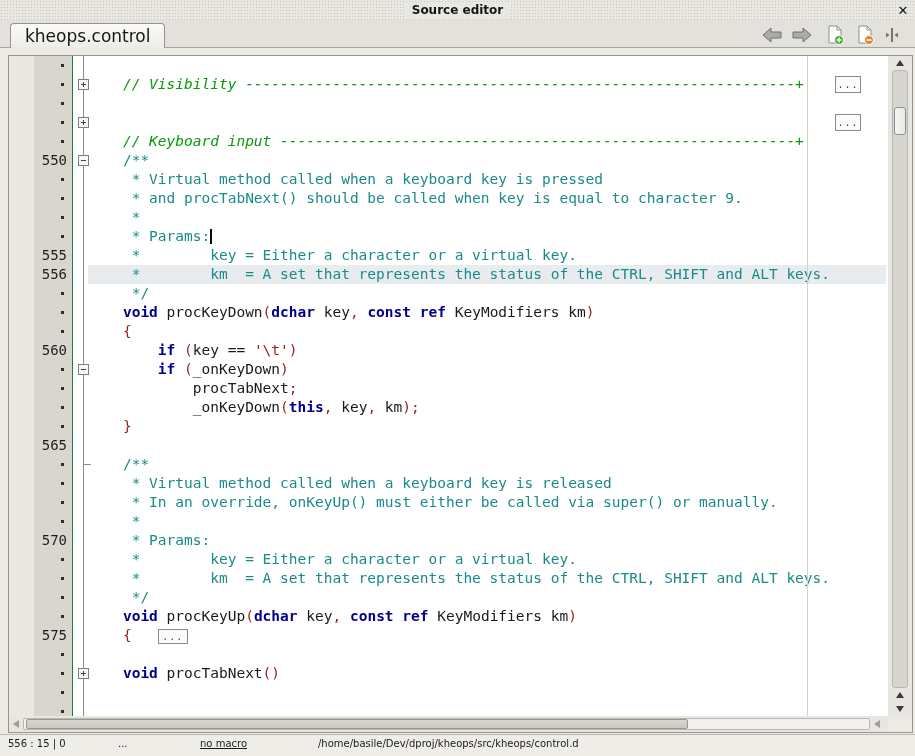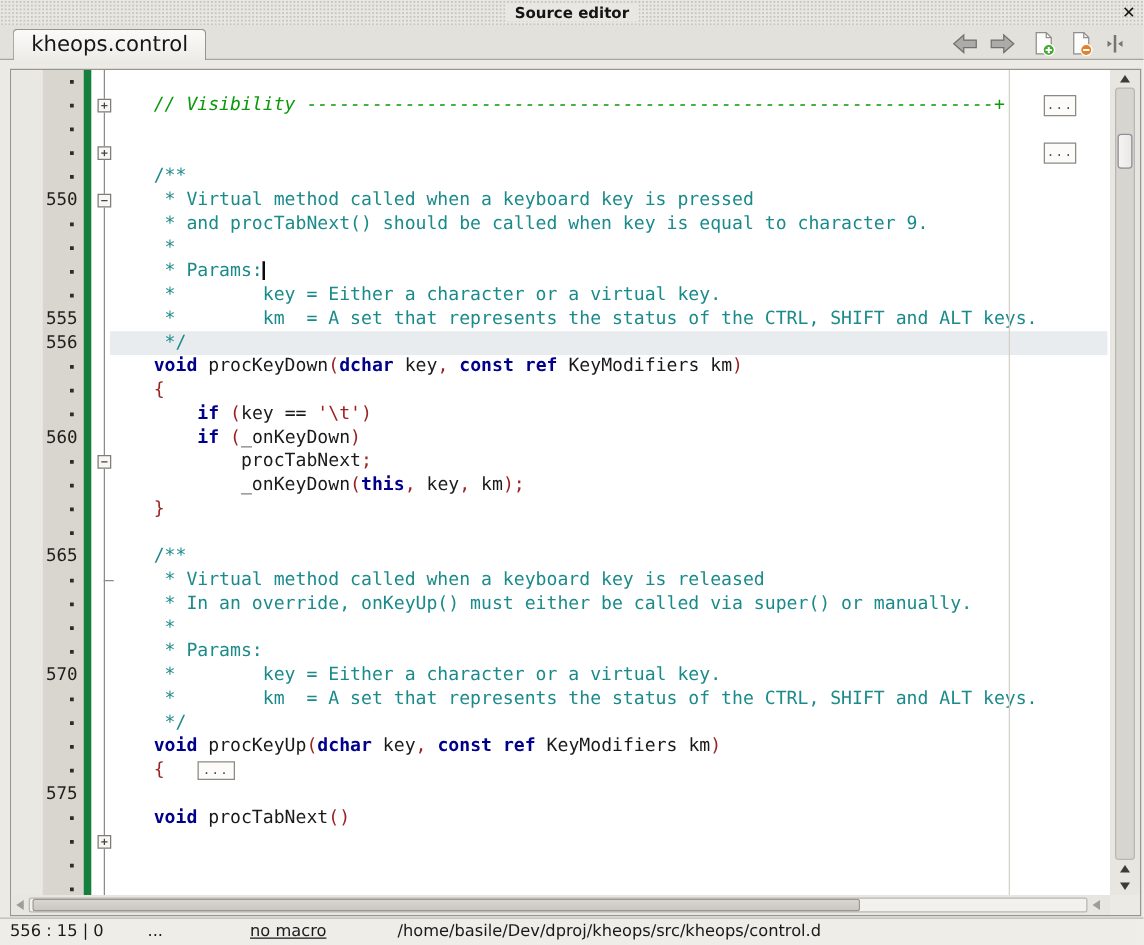--- a/index.html
+++ b/index.html
@@ -40,21 +40,21 @@
   }
   .tbtn { position:absolute; top:5px; width:22px; height:20px; display:flex; align-items:center; justify-content:center; }
   
   .panel {
     position:absolute; left:8px; top:55px; width:905px; height:678px;
     border:1px solid #97958F; background:#FFFFFF;
   }
   .margin-a { position:absolute; left:0; top:0; width:25px; height:660px; background:#EAE8E2; }
   .nums {
     position:absolute; left:25px; top:0; width:39px; height:660px;
-    background:#D9D6CF; border-right:6px solid #15803d; overflow:hidden;
+    background:#D9D6CF; border-right:1px solid #15803d; overflow:hidden;
   }
   .grow {
     height:19px; display:flex; align-items:center; justify-content:flex-end;
     padding-right:5px; font:14px/19px "DejaVu Sans Mono", monospace; color:#1E1E1C;
   }
   .gdot { display:inline-block; width:3px; height:3px; background:#2D2D2B; margin-right:3px; }
   .foldmargin { position:absolute; left:65px; top:0; width:22px; height:660px; }
   .foldline { position:absolute; left:74px; top:0; width:1px; height:660px; background:#8C8B87; }
   .fbox {
     position:absolute; left:69px; width:11px; height:11px;
@@ -100,21 +100,21 @@
   .hsb { position:absolute; left:0; top:660px; width:889px; height:16px; display:flex; background:#E8E6E1; }
   .hstep { width:14px; }
   .htrack { flex:1; margin:2px 0; background:#F2F1ED; border:1px solid #B9B7B1; border-radius:2px; position:relative; }
   .hthumb { position:absolute; top:0px; bottom:0px; left:2px; width:662px;
     background:linear-gradient(#D8D6D1,#C9C7C1); border:1px solid #9A988F; border-radius:2px; }
   .corner { position:absolute; left:879px; top:660px; width:24px; height:16px; background:#ECEAE5; }
   
   .statusbar {
     position:absolute; left:0; top:734px; width:915px; height:22px;
     background:#EFEDE8; border-top:1px solid #BBB8B2;
-    font-size:13px; color:#1A1A1A;
+    font-size:10px; color:#1A1A1A;
   }
   .statusbar span { position:absolute; top:3px; }
   .st-pos   { left:8px; }
   .st-dots  { left:118px; }
   .st-macro { left:200px;text-decoration:underline; }
   .st-path  { left:318px; }
 </style>
 </head>
 <body>
 
@@ -260,20 +260,21 @@
       </div>
     </div>
   <div class="foldmargin"></div>
   <div class="foldline"></div>
   <div id="hl" class="hl-row" style="top: 209px;"></div>
   <div class="code" id="code">
       <div class="crow"></div>
       <div class="crow"><span class="sg-c">    // Visibility ---------------------------------------------------------------+</span></div>
       <div class="crow"></div>
       <div class="crow"></div>
+      <div class="crow"><span class="sg-c">    // Keyboard input -----------------------------------------------------------+</span></div>
       <div class="crow"><span class="sg-d">    /**</span></div>
       <div class="crow"><span class="sg-d">     * Virtual method called when a keyboard key is pressed</span></div>
       <div class="crow"><span class="sg-d">     * and procTabNext() should be called when key is equal to character 9.</span></div>
       <div class="crow"><span class="sg-d">     *</span></div>
       <div class="crow"><span class="sg-d">     * Params:</span><span class="caret"></span></div>
       <div class="crow"><span class="sg-d">     *        key = Either a character or a virtual key.</span></div>
       <div class="crow"><span class="sg-d">     *        km  = A set that represents the status of the CTRL, SHIFT and ALT keys.</span></div>
       <div class="crow"><span class="sg-d">     */</span></div>
       <div class="crow"><span class="sg-p">    </span><span class="sg-k">void</span><span class="sg-p"> procKeyDown</span><span class="sg-s">(</span><span class="sg-k">dchar</span><span class="sg-p"> key</span><span class="sg-s">,</span><span class="sg-p"> </span><span class="sg-k">const</span><span class="sg-p"> </span><span class="sg-k">ref</span><span class="sg-p"> KeyModifiers km</span><span class="sg-s">)</span></div>
       <div class="crow"><span class="sg-p">    </span><span class="sg-s">{</span></div>

